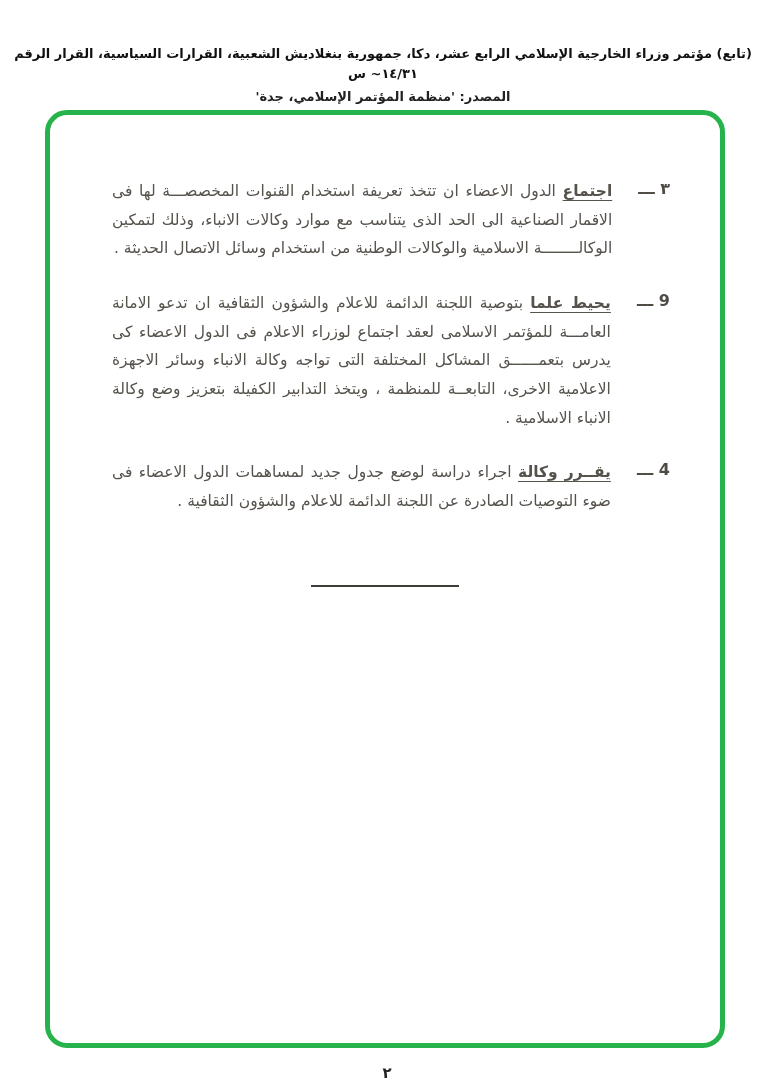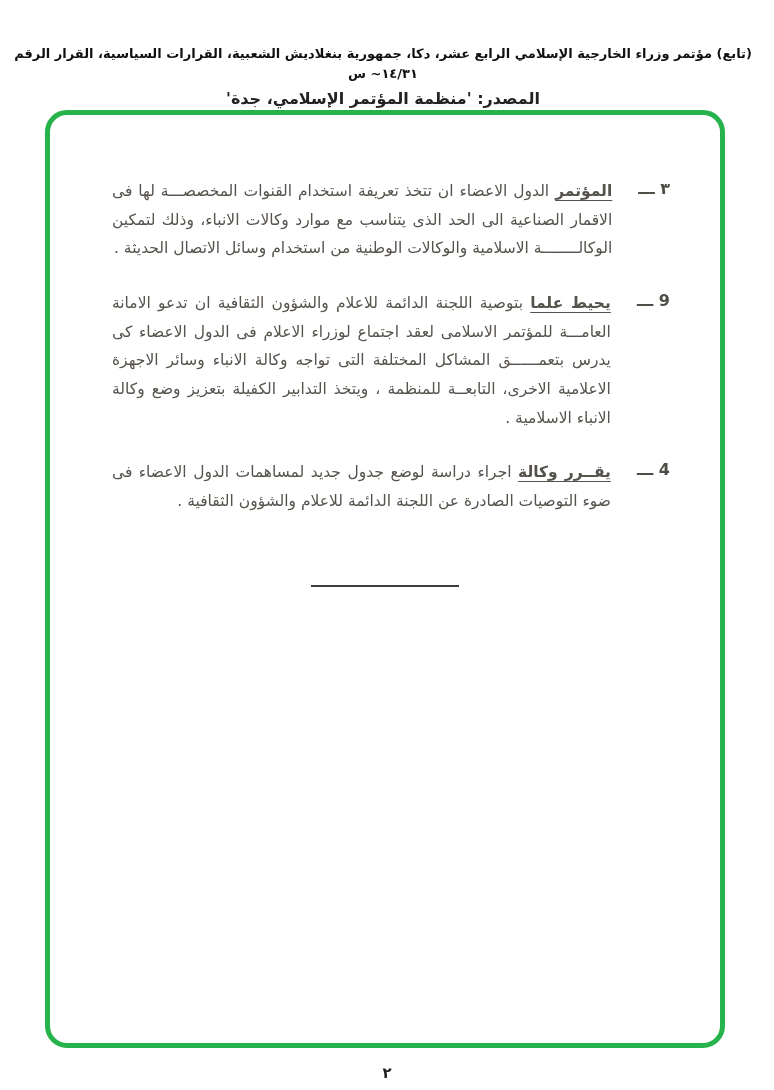--- a/index.html
+++ b/index.html
@@ -28,21 +28,21 @@
   }
   .header-line1 {
     font-size: 13px;
     font-weight: bold;
     color: #111111;
     letter-spacing: 0;
     line-height: 1.5;
   }
   .header-line2 {
     margin-top: 6px;
-    font-size: 16px;
+    font-size: 13px;
     font-weight: bold;
     color: #222222;
   }
 
   
   .scan-frame {
     position: absolute;
     top: 110px;
     left: 45px;
     width: 680px;
@@ -127,21 +127,21 @@
     <div class="header-line1">(تابع) مؤتمر وزراء الخارجية الإسلامي الرابع عشر، دكا، جمهورية بنغلاديش الشعبية، القرارات السياسية، القرار الرقم ١٤/٣١~ س</div>
     <div class="header-line2">المصدر:  'منظمة المؤتمر الإسلامي، جدة'</div>
   </div>
 
   <div class="scan-frame" style="border-color: rgb(39, 179, 76);">
 
     <div class="scan-body">
 
       <div class="item">
         <span class="item-num">٣ ـــ</span>
-        <p class="item-text"><span class="lead">المؤتمر</span> <span>الدول الاعضاء ان تتخذ تعريفة استخدام القنوات المخصصـــة لها فى الاقمار الصناعية الى الحد الذى يتناسب مع موارد وكالات الانباء، وذلك لتمكين الوكالــــــــة الاسلامية والوكالات الوطنية من استخدام وسائل الاتصال الحديثة .</span></p>
+        <p class="item-text"><span class="lead">اجتماع</span> <span>الدول الاعضاء ان تتخذ تعريفة استخدام القنوات المخصصـــة لها فى الاقمار الصناعية الى الحد الذى يتناسب مع موارد وكالات الانباء، وذلك لتمكين الوكالــــــــة الاسلامية والوكالات الوطنية من استخدام وسائل الاتصال الحديثة .</span></p>
       </div>
 
       <div class="item">
         <span class="item-num">9 ـــ</span>
         <p class="item-text"><span class="lead">يحيط علما</span> <span>بتوصية اللجنة الدائمة للاعلام والشؤون الثقافية ان تدعو الامانة العامـــة للمؤتمر الاسلامى لعقد اجتماع لوزراء الاعلام فى الدول الاعضاء كى يدرس بتعمــــــق المشاكل المختلفة التى تواجه وكالة الانباء وسائر الاجهزة الاعلامية الاخرى، التابعــة للمنظمة ، ويتخذ التدابير الكفيلة بتعزيز وضع وكالة الانباء الاسلامية .</span></p>
       </div>
 
       <div class="item">
         <span class="item-num">4 ـــ</span>
         <p class="item-text"><span class="lead">يقــرر وكالة</span> <span>اجراء دراسة لوضع جدول جديد لمساهمات الدول الاعضاء فى ضوء التوصيات الصادرة عن اللجنة الدائمة للاعلام والشؤون الثقافية .</span></p>

